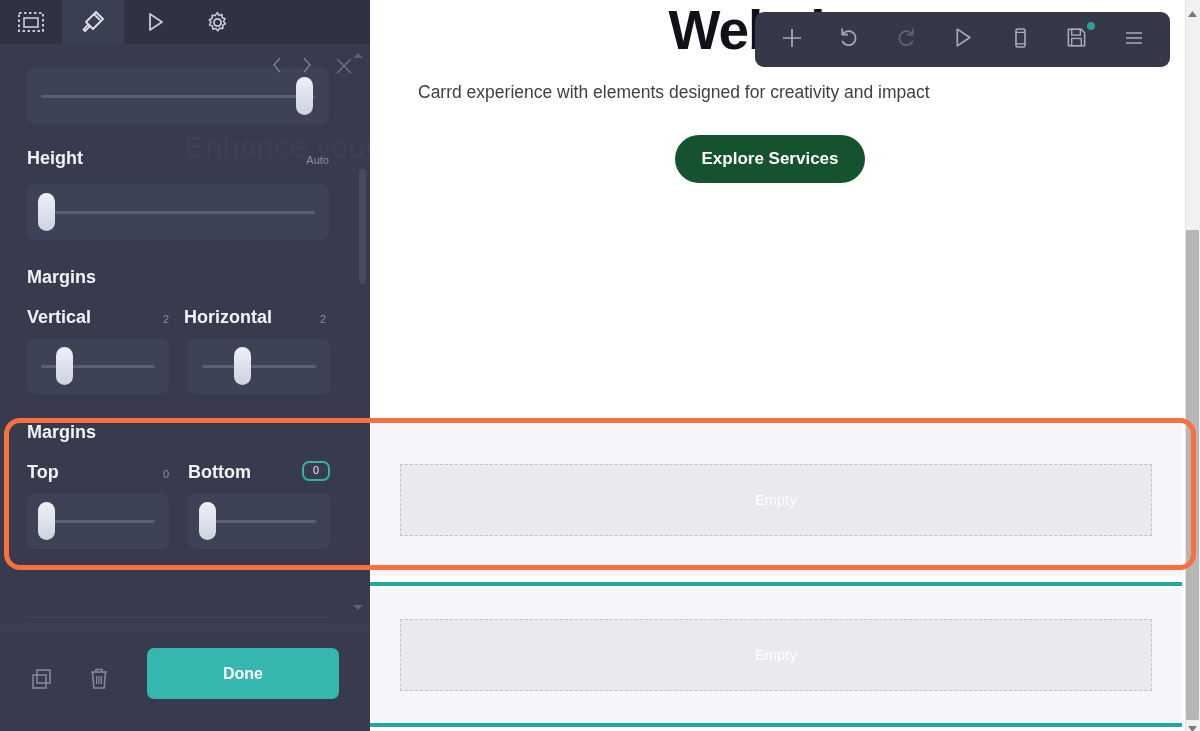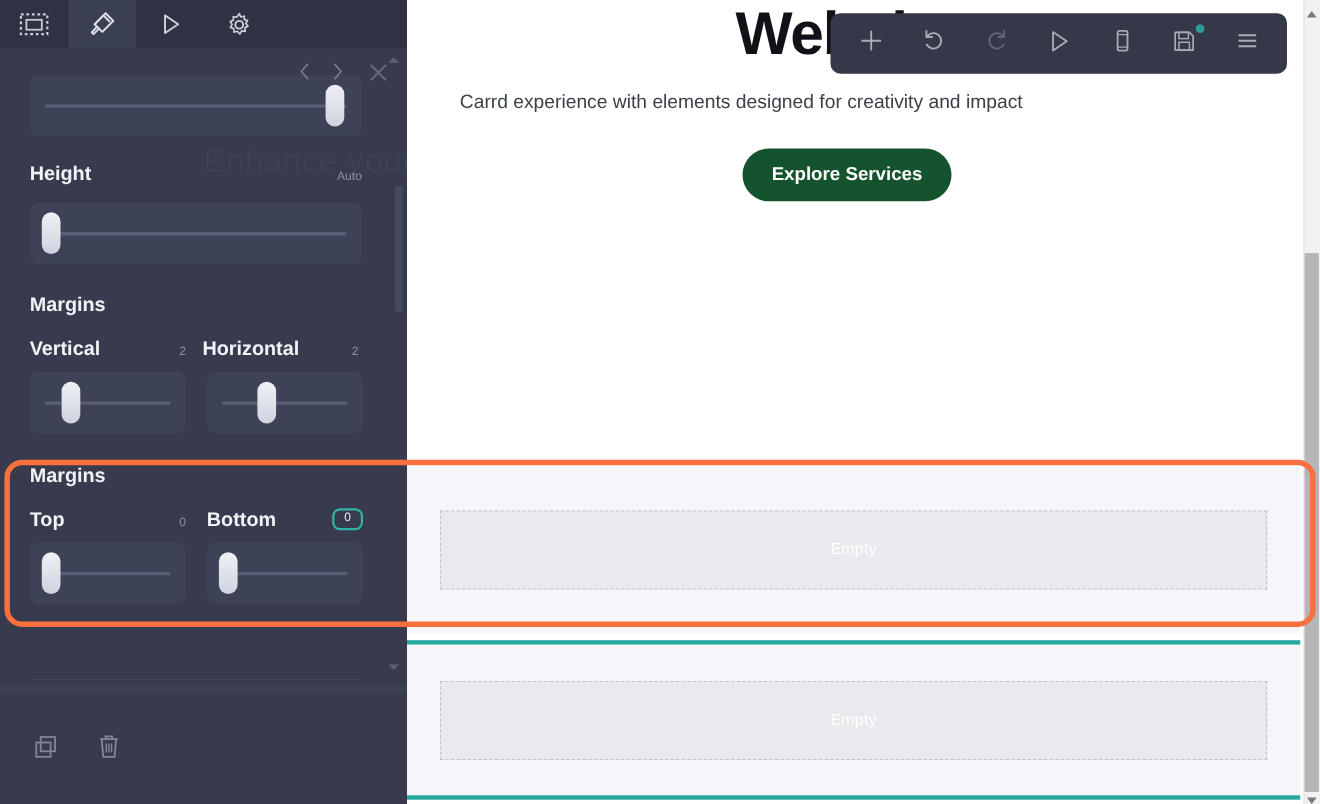--- a/index.html
+++ b/index.html
@@ -408,20 +408,21 @@
         <span>
           <svg width="22" height="24" viewBox="0 0 22 24">
             <path d="M3 5 H19" stroke="#c3c6d4" stroke-width="1.6" fill="none"></path>
             <path d="M8 5 V2.5 H14 V5" stroke="#c3c6d4" stroke-width="1.6" fill="none"></path>
             <path d="M4.5 5 L5.8 21 H16.2 L17.5 5" stroke="#c3c6d4" stroke-width="1.6" fill="none"></path>
             <path d="M8.6 9 V17 M11 9 V17 M13.4 9 V17" stroke="#c3c6d4" stroke-width="1.3" fill="none"></path>
           </svg>
         </span>
       </div>
     </div>
+    <button class="done-btn">Done</button>
   </div>
 
   <div class="canvas">
 
     <div class="site-title">Website</div>
     <div class="site-sub">Carrd experience with elements designed for creativity and impact</div>
 
     <div class="hero-btns">
       <button class="btn-primary">Explore Services</button>
     </div>

